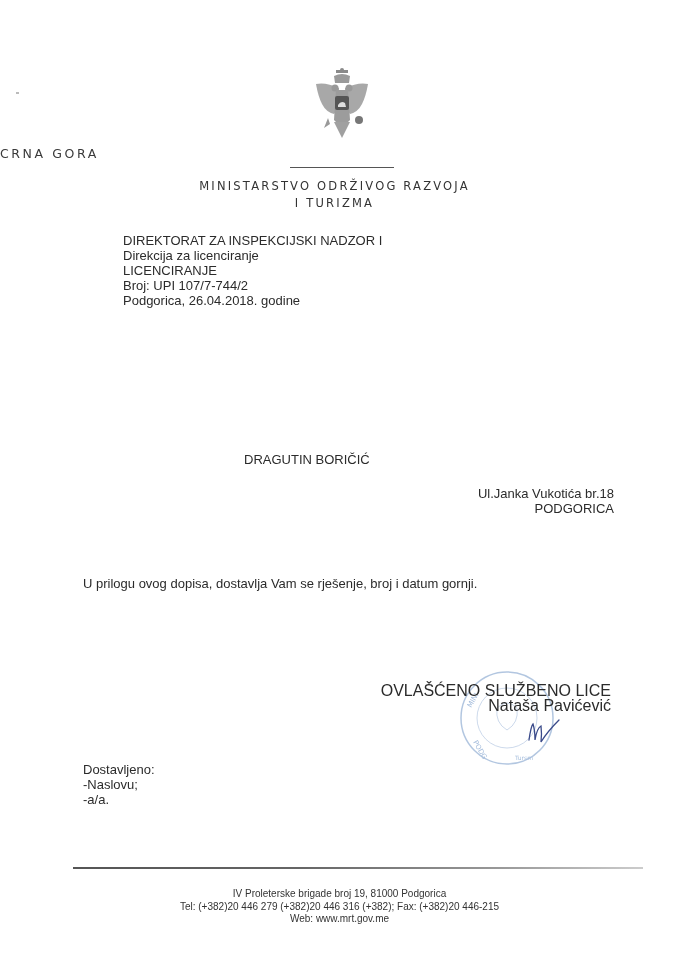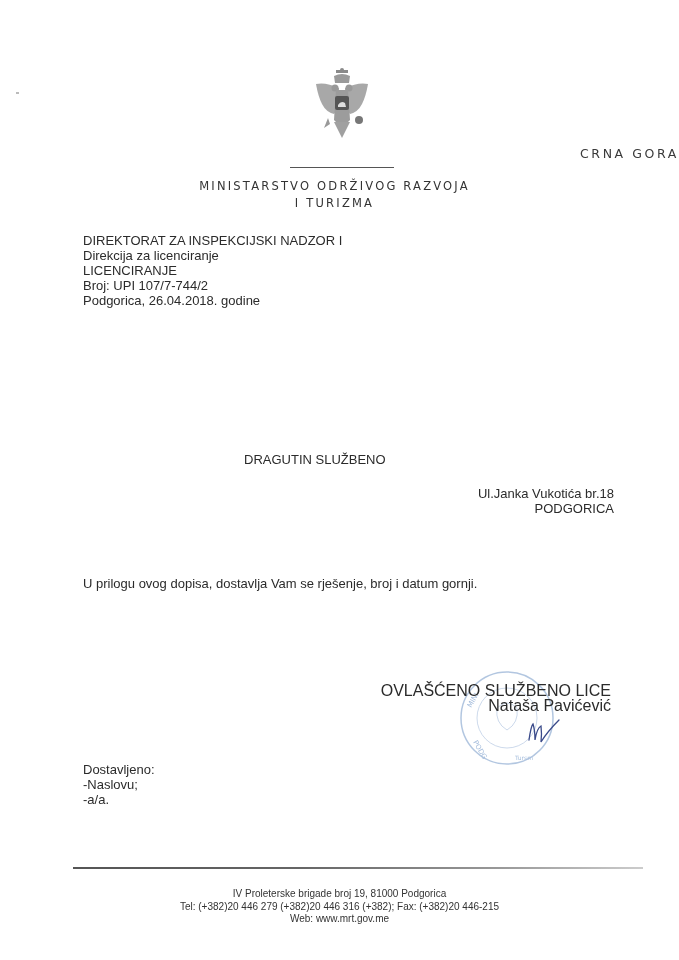--- a/index.html
+++ b/index.html
@@ -14,21 +14,21 @@
       overflow: hidden;
       font-family: "Liberation Sans", sans-serif;
       color: #2a2a2a;
     }
     .abs { position: absolute; }
     .crest {
       left: 312px; top: 68px; width: 60px; height: 76px;
     }
     .country {
       left: 0; width: 679px; top: 146px;
-      text-align: right;
+      text-align: left;
       font-family: "DejaVu Sans", sans-serif;
       font-size: 12.5px;
       letter-spacing: 2.6px;
       color: #3a3a3a;
     }
     .rule-top {
       left: 290px; top: 167px; width: 104px; height: 1px;
       background: #555;
     }
     .ministry {
@@ -39,21 +39,21 @@
       letter-spacing: 2.2px;
       line-height: 17px;
       color: #333;
     }
     .header-block {
       left: 83px; top: 233px;
       font-size: 13px;
       line-height: 15px;
       color: #2b2b2b;
     }
-    .header-block div { white-space: nowrap; }
+    .header-block div { white-space: nowrap; margin-left: 40px; }
     .recipient-name {
       left: 244px; top: 452px;
       font-size: 13px;
       color: #2b2b2b;
     }
     .address {
       right: 65px; top: 486px;
       text-align: right;
       font-size: 13px;
       line-height: 15px;
@@ -137,21 +137,21 @@
 </div>
 
 <div class="abs header-block">
   <div>DIREKTORAT ZA  INSPEKCIJSKI NADZOR I</div>
   <div>Direkcija za licenciranje</div>
   <div>LICENCIRANJE</div>
   <div>Broj: UPI 107/7-744/2</div>
   <div>Podgorica, 26.04.2018. godine</div>
 </div>
 
-<div class="abs recipient-name">DRAGUTIN SLUŽBENO</div>
+<div class="abs recipient-name">DRAGUTIN BORIČIĆ</div>
 <div class="abs address">
   <div>Ul.Janka Vukotića br.18</div>
   <div>PODGORICA</div>
 </div>
 
 <div class="abs body-text">U prilogu ovog dopisa, dostavlja Vam se rješenje, broj i datum gornji.</div>
 
 <div class="abs stamp">
   <svg width="100" height="100" viewBox="0 0 100 100">
     <circle cx="50" cy="50" r="46" fill="none" stroke="#9fb8d8" stroke-width="1.5" opacity="0.8"></circle>

